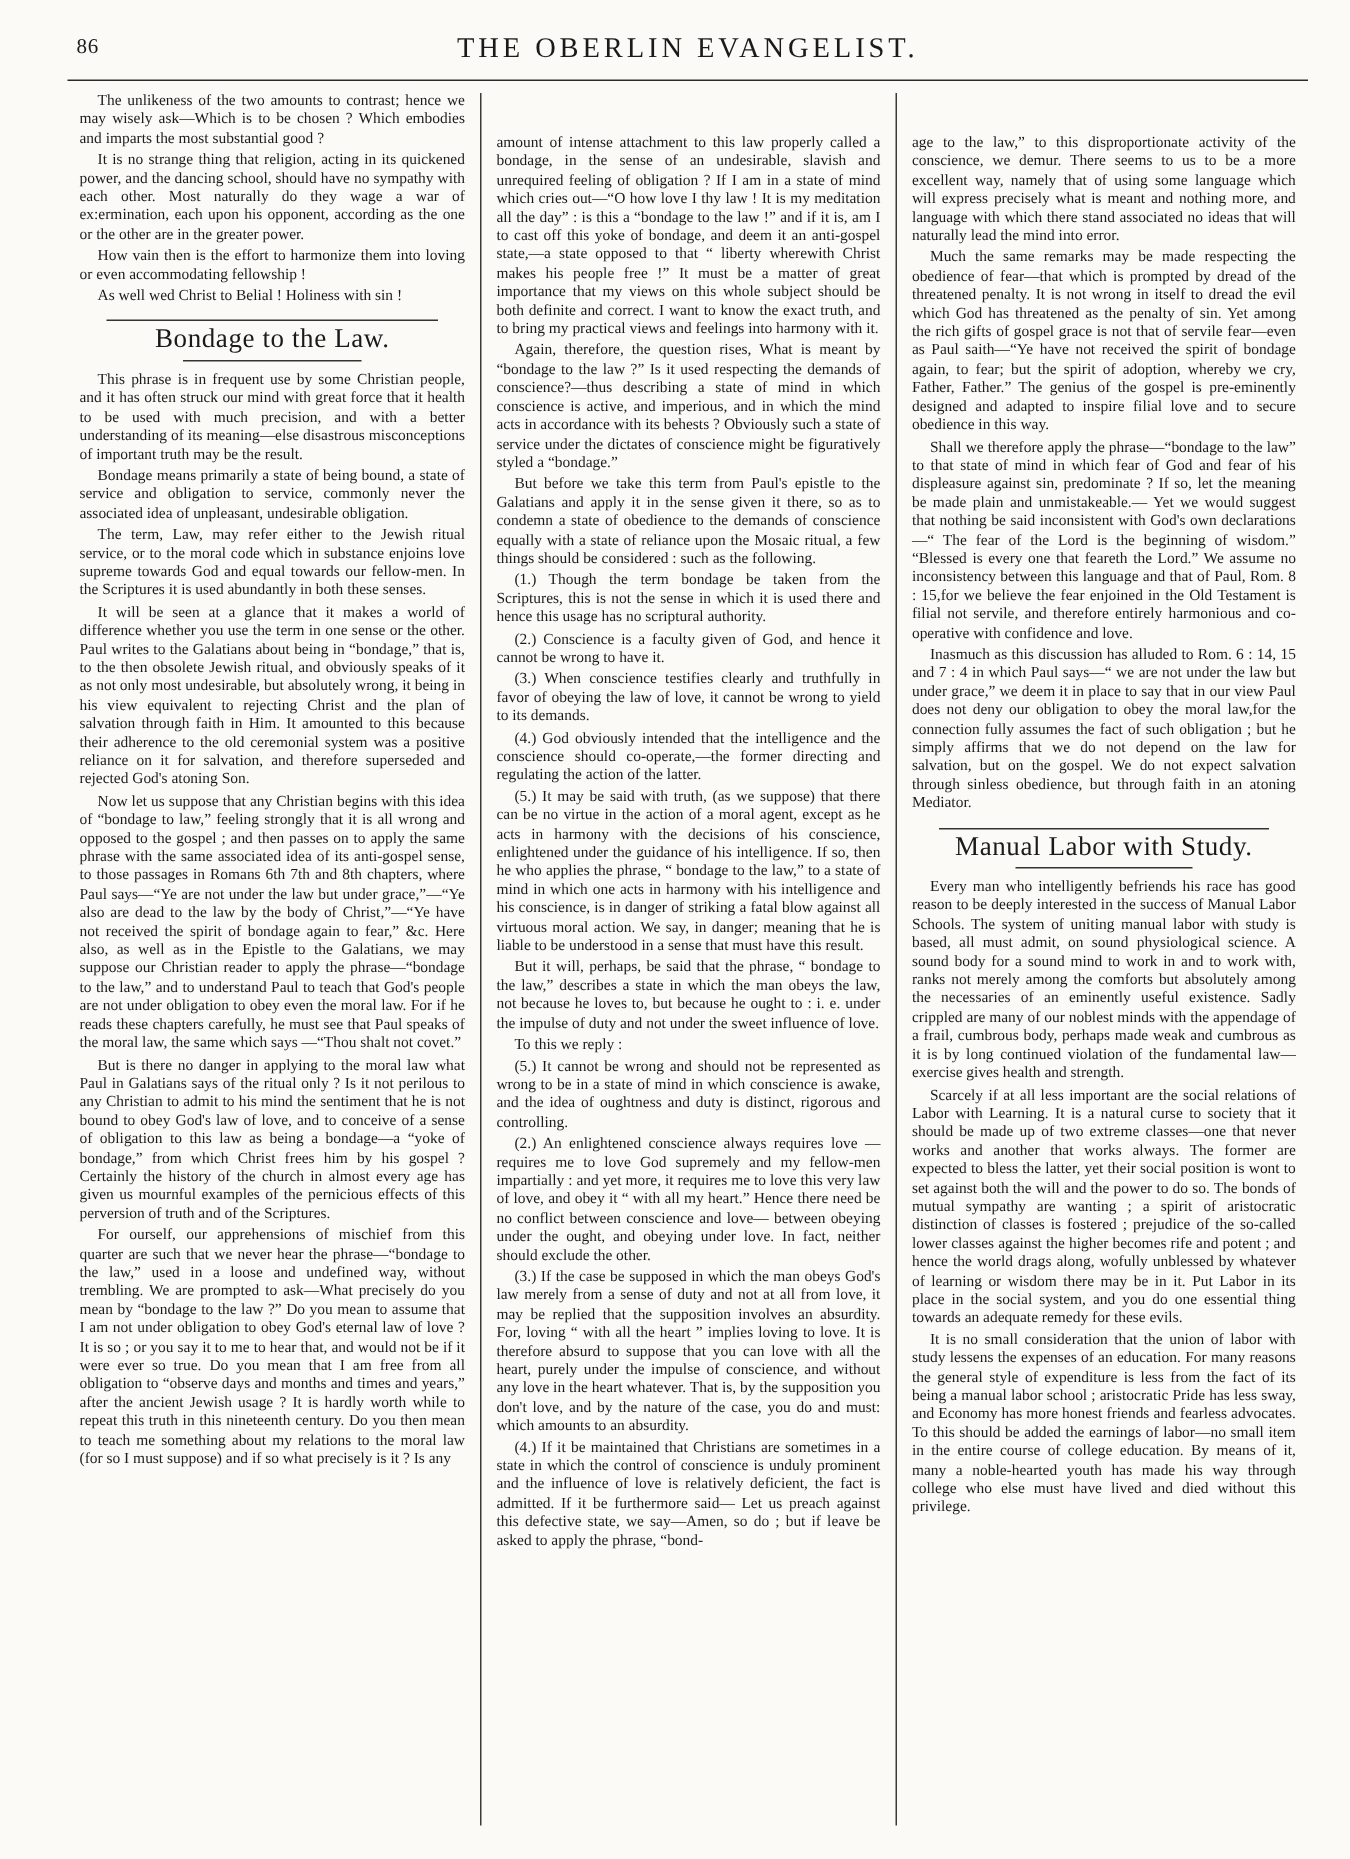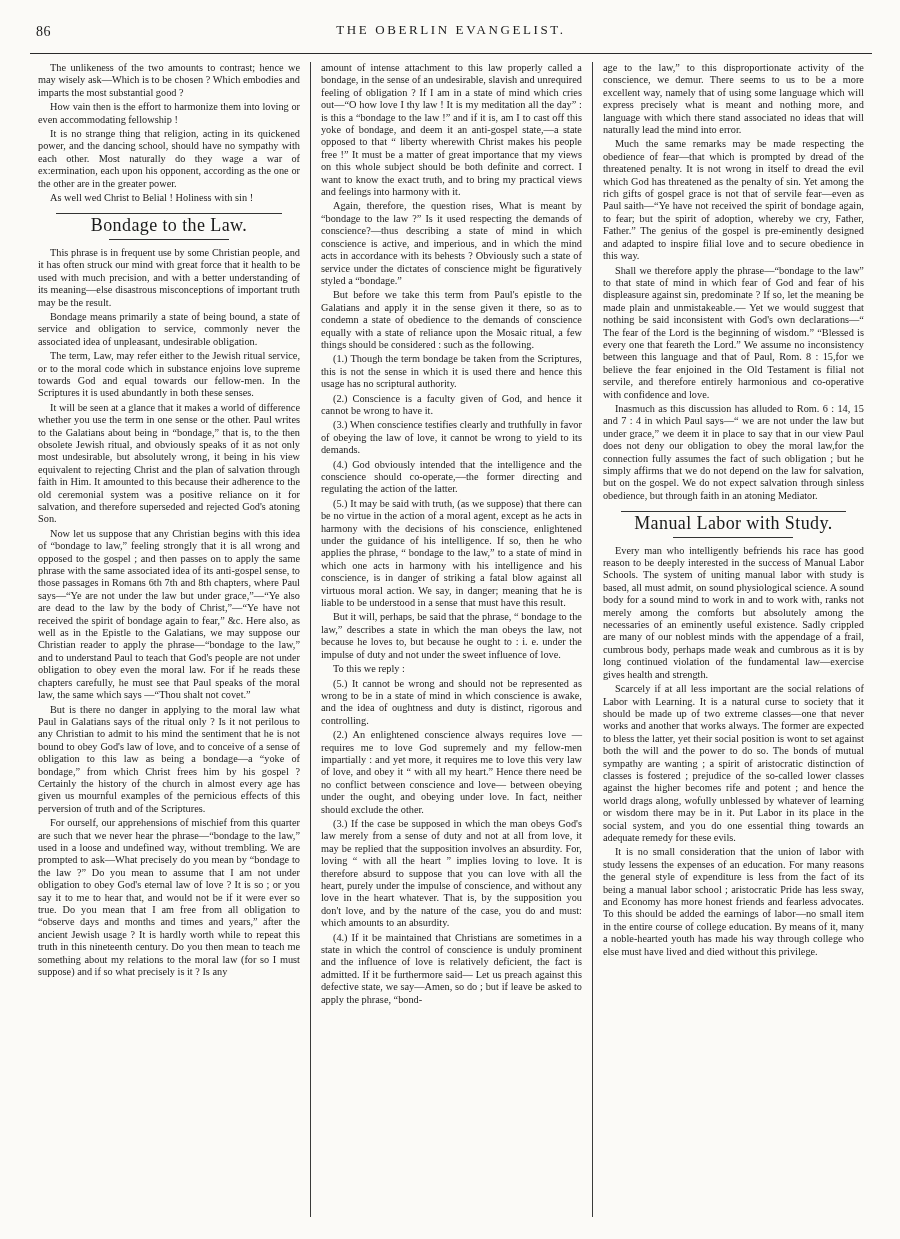--- a/index.html
+++ b/index.html
@@ -13,38 +13,38 @@
     font-family: "Liberation Serif", serif;
     color: #1a1a1a;
     overflow: hidden;
   }
   .page {
     position: relative;
     width: 900px;
     height: 1239px;
     background: #fbfaf7;
     box-sizing: border-box;
-    padding: 22px 26px 14px 28px;
+    padding: 22px 26px 14px 43px;
   }
   
   .masthead {
     position: relative;
     height: 26px;
     margin-bottom: 4px;
   }
   .folio {
     position: absolute;
     left: 8px;
     top: 2px;
     font-size: 14px;
     letter-spacing: 0.5px;
   }
   .masthead-title {
     text-align: center;
-    font-size: 13px;
+    font-size: 19px;
     letter-spacing: 2.6px;
     font-weight: normal;
     font-family: "Liberation Serif", serif;
   }
   .rule {
     border: 0;
     border-top: 1px solid #2a2a2a;
     margin: 5px 2px 8px 2px;
   }
   
@@ -64,20 +64,21 @@
   }
   .col.divider-left {
     border-left: 1px solid #3a3a3a;
   }
   .col p {
     margin: 0 0 2px 0;
     text-indent: 12px;
   }
   .col p.noindent {
     text-indent: 0;
+    margin-top: 28px;
   }
   
   .section-head {
     text-align: center;
     margin: 9px 0 7px 0;
   }
   .section-head .title {
     font-size: 18px;
     letter-spacing: 0.4px;
     font-family: "Liberation Serif", serif;
@@ -102,22 +103,22 @@
 
   <div class="masthead">
     <div class="folio">86</div>
     <div class="masthead-title">THE OBERLIN EVANGELIST.</div>
   </div>
   <hr class="rule">
 
   <div class="columns">
     <div class="col" id="col-1">
         <p>The unlikeness of the two amounts to contrast; hence we may wisely ask—Which is to be chosen ? Which embodies and imparts the most substantial good ?</p>
+        <p>It is no strange thing that religion, acting in its quickened power, and the dancing school, should have no sympathy with each other. Most naturally do they wage a war of ex:ermination, each upon his opponent, according as the one or the other are in the greater power.</p>
         <p>How vain then is the effort to harmonize them into loving or even accommodating fellowship !</p>
-        <p>It is no strange thing that religion, acting in its quickened power, and the dancing school, should have no sympathy with each other. Most naturally do they wage a war of ex:ermination, each upon his opponent, according as the one or the other are in the greater power.</p>
         <p>As well wed Christ to Belial !  Holiness with sin !</p>
         <div class="section-head"><div class="head-rule-top"></div><div class="title">Bondage to the Law.</div><div class="head-rule-bottom"></div></div>
         <p>This phrase is in frequent use by some Christian people, and it has often struck our mind with great force that it health to be used with much precision, and with a better understanding of its meaning—else disastrous misconceptions of important truth may be the result.</p>
         <p>Bondage means primarily a state of being bound, a state of service and obligation to service, commonly never the associated idea of unpleasant, undesirable obligation.</p>
         <p>The term, Law, may refer either to the Jewish ritual service, or to the moral code which in substance enjoins love supreme towards God and equal towards our fellow-men.  In the Scriptures it is used abundantly in both these senses.</p>
         <p>It will be seen at a glance that it makes a world of difference whether you use the term in one sense or the other.  Paul writes to the Galatians about being in “bondage,” that is, to the then obsolete Jewish ritual, and obviously speaks of it as not only most undesirable, but absolutely wrong, it being in his view equivalent to rejecting Christ and the plan of salvation through faith in Him.  It amounted to this because their adherence to the old ceremonial system was a positive reliance on it for salvation, and therefore superseded and rejected God's atoning Son.</p>
         <p>Now let us suppose that any Christian begins with this idea of “bondage to law,” feeling strongly that it is all wrong and opposed to the gospel ; and then passes on to apply the same phrase with the same associated idea of its anti-gospel sense, to those passages in Romans 6th 7th and 8th chapters, where Paul says—“Ye are not under the law but under grace,”—“Ye also are dead to the law by the body of Christ,”—“Ye have not received the spirit of bondage again to fear,” &amp;c.  Here also, as well as in the Epistle to the Galatians, we may suppose our Christian reader to apply the phrase—“bondage to the law,” and to understand Paul to teach that God's people are not under obligation to obey even the moral law.  For if he reads these chapters carefully, he must see that Paul speaks of the moral law, the same which says —“Thou shalt not covet.”</p>
         <p>But is there no danger in applying to the moral law what Paul in Galatians says of the ritual only ?  Is it not perilous to any Christian to admit to his mind the sentiment that he is not bound to obey God's law of love, and to conceive of a sense of obligation to this law as being a bondage—a “yoke of bondage,” from which Christ frees him by his gospel ?  Certainly the history of the church in almost every age has given us mournful examples of the pernicious effects of this perversion of truth and of the Scriptures.</p>
         <p>For ourself, our apprehensions of mischief from this quarter are such that we never hear the phrase—“bondage to the law,” used in a loose and undefined way, without trembling.  We are prompted to ask—What precisely do you mean by “bondage to the law ?”  Do you mean to assume that I am not under obligation to obey God's eternal law of love ?  It is so ; or you say it to me to hear that, and would not be if it were ever so true.  Do you mean that I am free from all obligation to “observe days and months and times and years,” after the ancient Jewish usage ?  It is hardly worth while to repeat this truth in this nineteenth century.  Do you then mean to teach me something about my relations to the moral law (for so I must suppose) and if so what precisely is it ?  Is any</p>
       </div>

